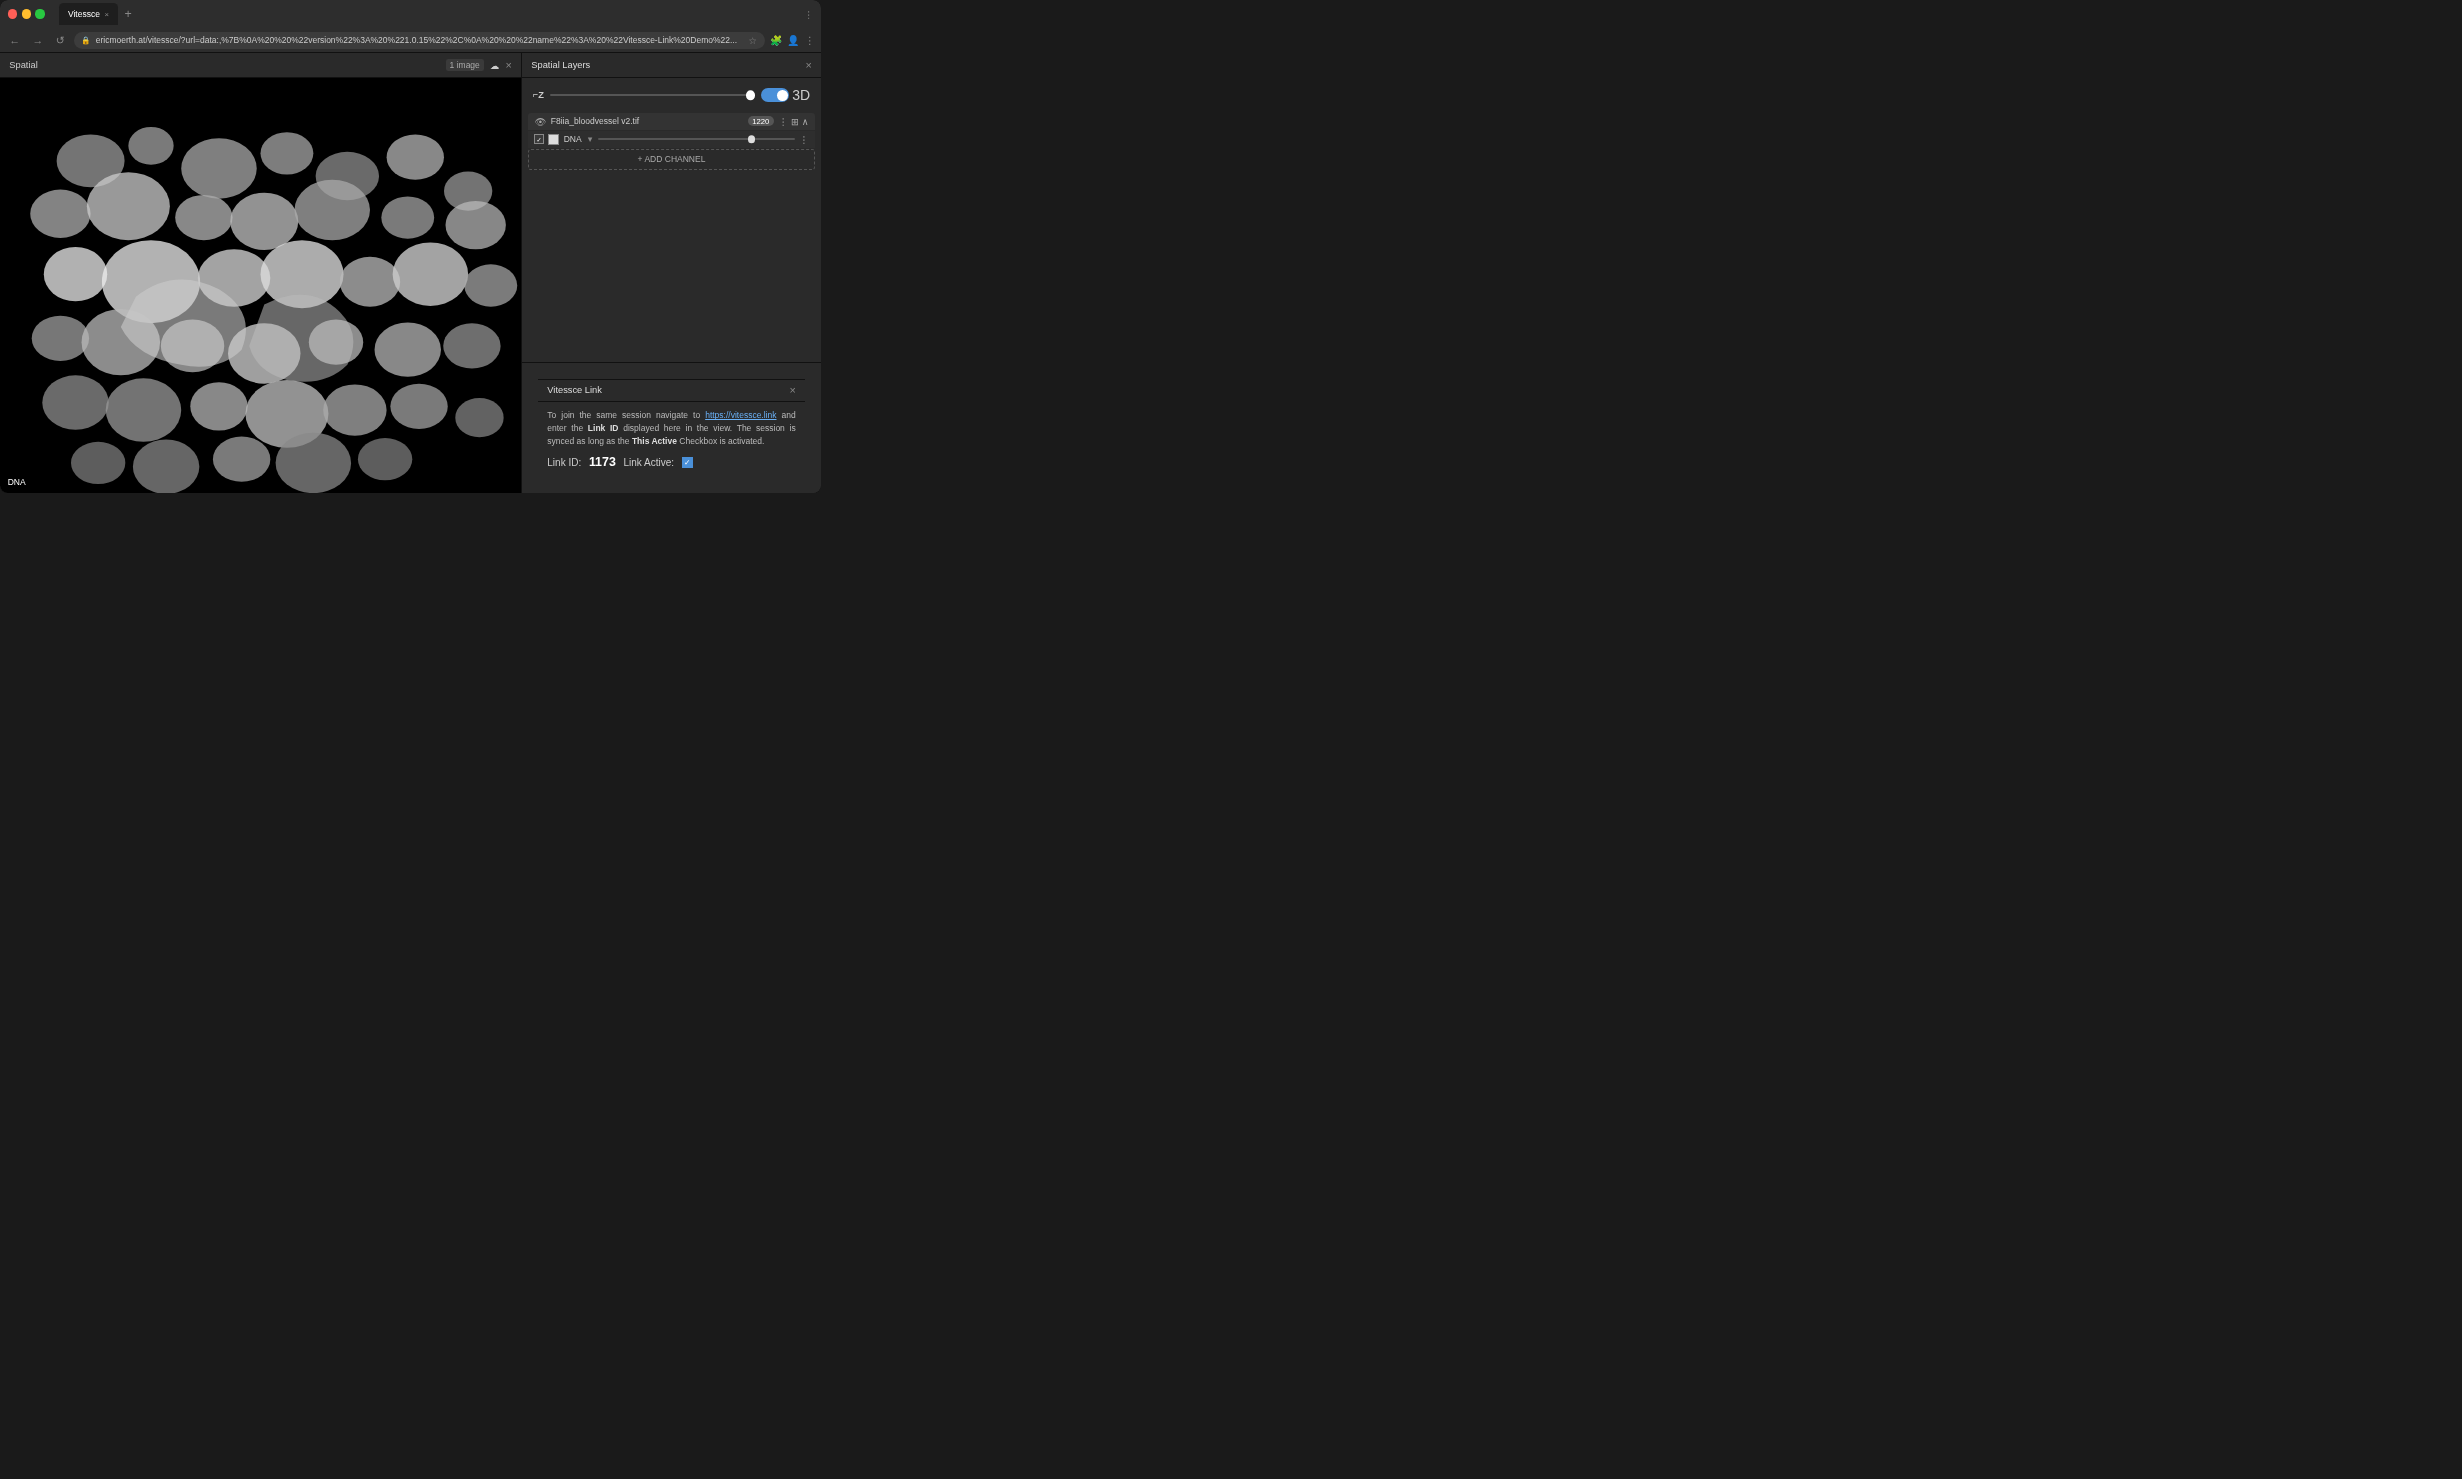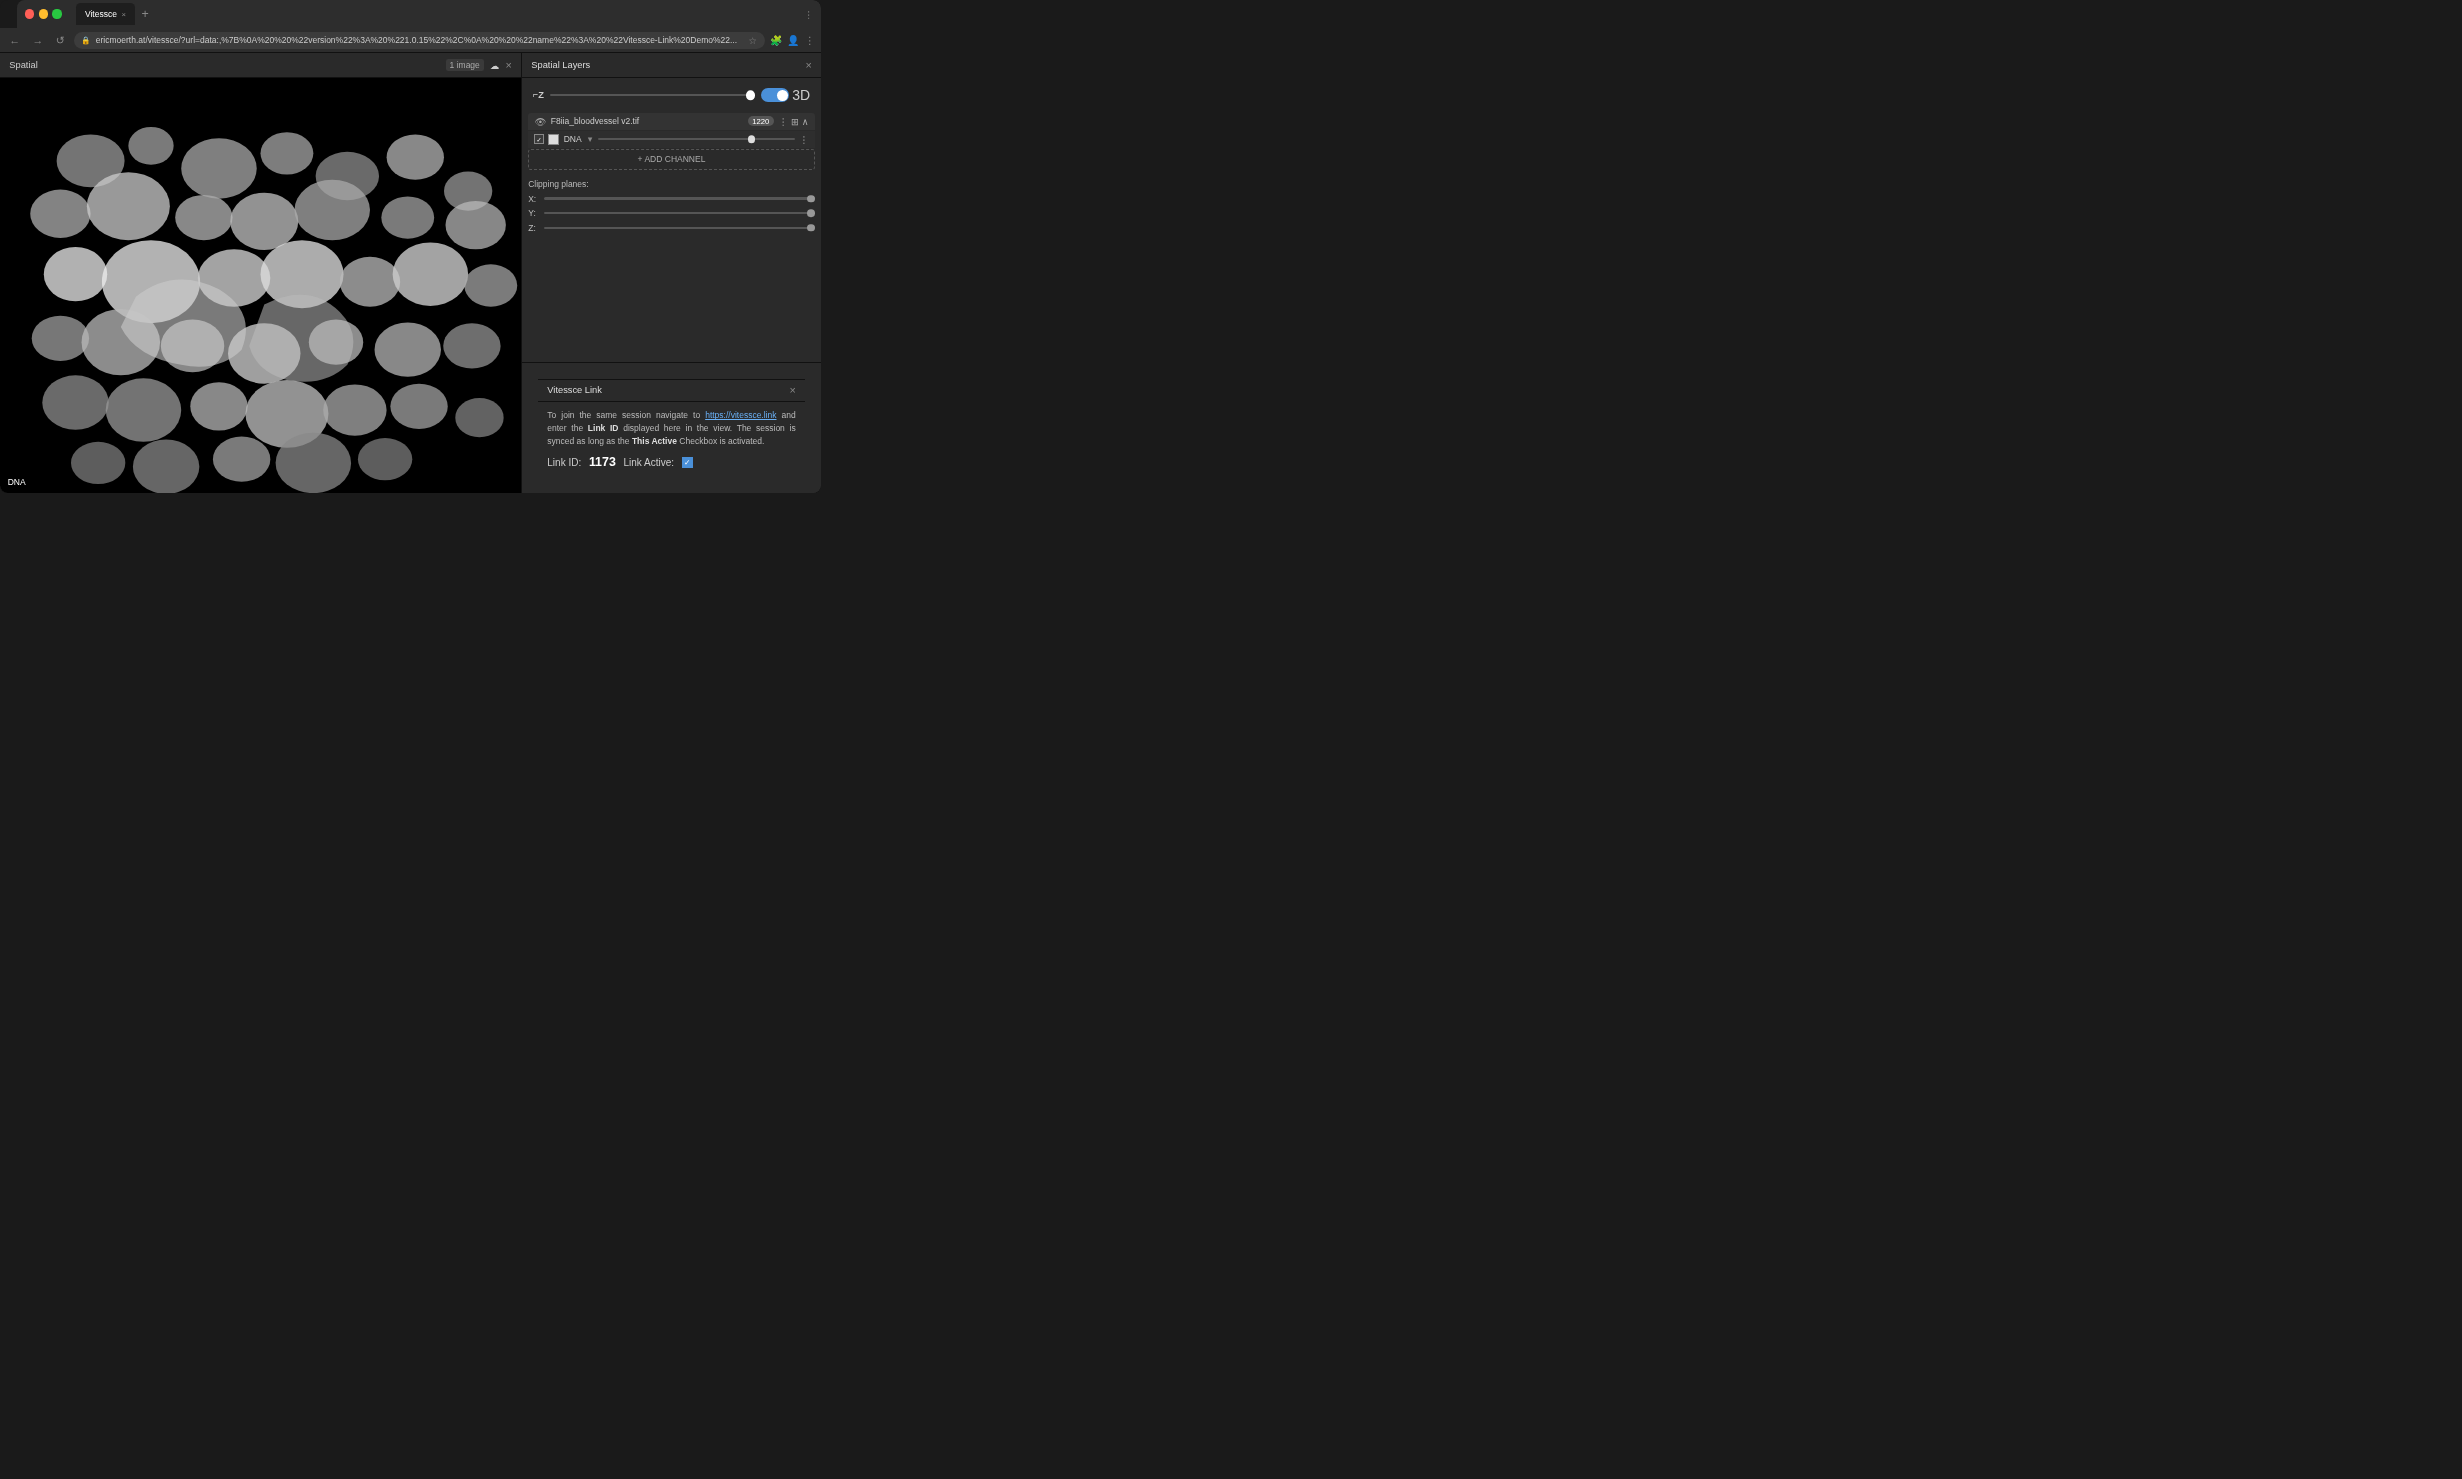--- a/index.html
+++ b/index.html
@@ -14,21 +14,20 @@
 
     
     .browser-chrome {
       background: #2d2d2d;
       height: 28px;
       display: flex;
       align-items: center;
       padding: 0 7.7px;
       gap: 6.2px;
       border-radius: 7.7px 7.7px 0 0;
-      margin-left: 17px;
     }
     .traffic-lights {
       display: flex;
       gap: 4.6px;
       align-items: center;
     }
     .traffic-light {
       width: 9.3px;
       height: 9.3px;
       border-radius: 50%;
@@ -645,41 +644,20 @@
               <div class="channel-slider">
                 <div class="channel-slider-thumb"></div>
               </div>
               <span class="channel-menu">⋮</span>
             </div>
 
             <div class="add-channel-btn">
               <span>+ ADD CHANNEL</span>
             </div>
 
-            <div class="clipping-section">
-              <div class="clipping-title">Clipping planes:</div>
-              <div class="clipping-row">
-                <span class="axis-label">X:</span>
-                <div class="clipping-slider">
-                  <div class="clipping-thumb"></div>
-                </div>
-              </div>
-              <div class="clipping-row">
-                <span class="axis-label">Y:</span>
-                <div class="clipping-slider">
-                  <div class="clipping-thumb"></div>
-                </div>
-              </div>
-              <div class="clipping-row">
-                <span class="axis-label">Z:</span>
-                <div class="clipping-slider">
-                  <div class="clipping-thumb"></div>
-                </div>
-              </div>
-            </div>
 
           </div>
         </div>
 
         <div class="vitessce-link">
           <div class="link-panel-header">
             <span>Vitessce Link</span>
             <span class="close-icon">×</span>
           </div>
           <div class="link-panel-content">

